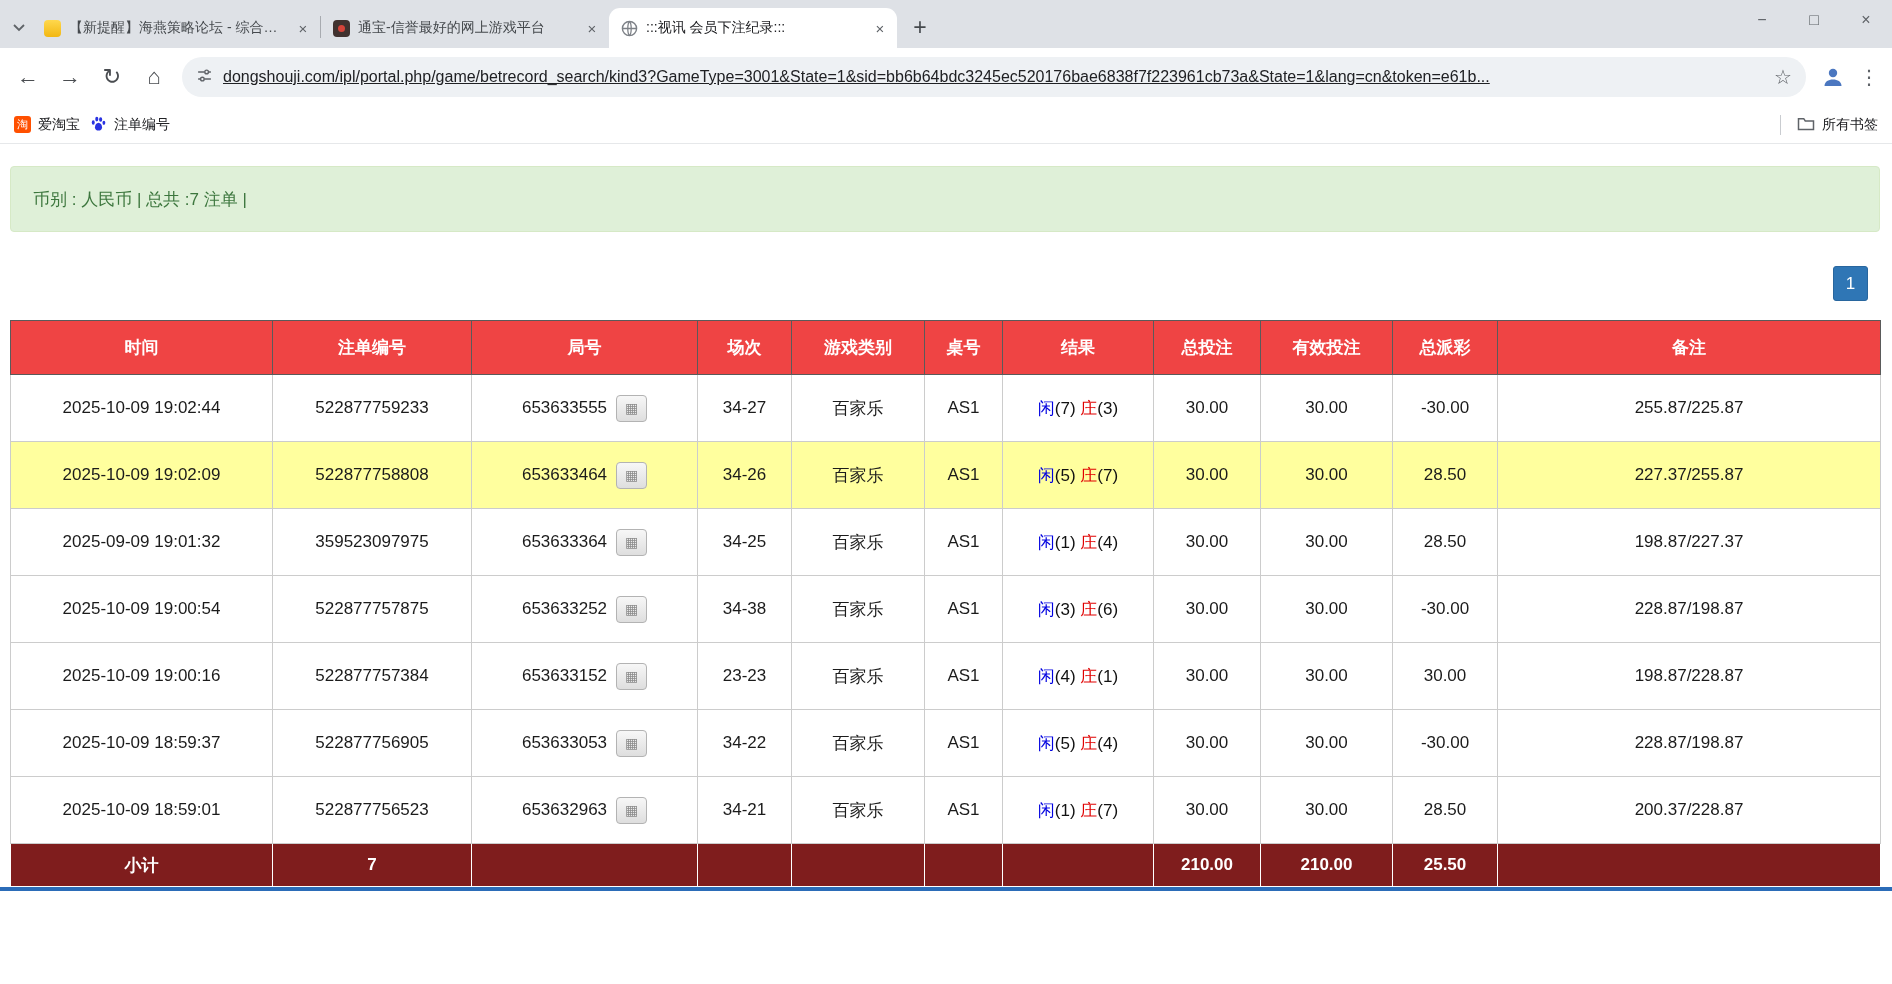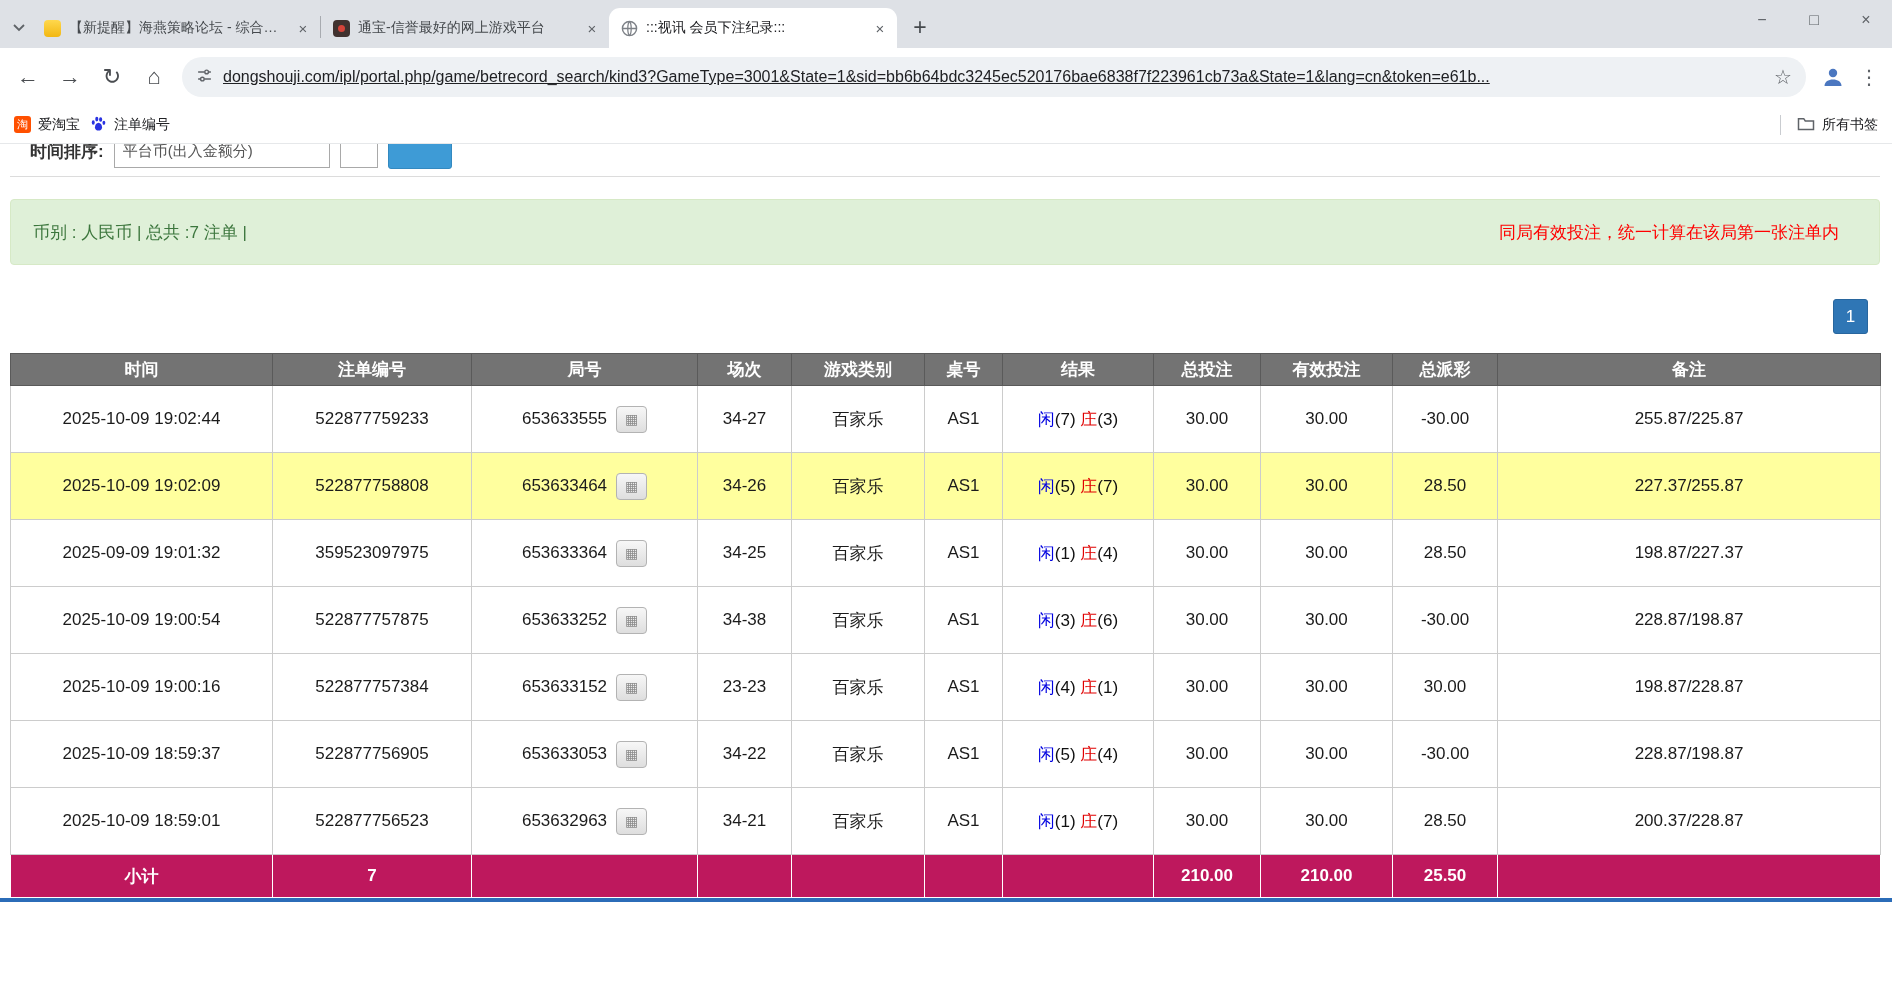--- a/index.html
+++ b/index.html
@@ -56,25 +56,25 @@
             border-radius:4px; display:flex; align-items:center; justify-content:space-between;
             padding:0 40px 0 22px; font-size:17px; }
   .notice-left { color:#3c763d; }
   .notice-right { color:#ff0000; }
 
   .pagination { width:1870px; margin:34px 0 0 10px; display:flex; justify-content:flex-end; padding-right:12px; }
   .page-btn { min-width:35px; height:35px; background:#2f76b5; border:1px solid #28669e; border-radius:3px;
               color:#fff; font-size:17px; display:flex; align-items:center; justify-content:center; }
 
   table.bet { width:1870px; margin:19px 0 0 10px; border-collapse:collapse; table-layout:fixed; font-size:17px; }
-  table.bet th { background:#737373; color:#fff; font-weight:bold; height:32px; border:1px solid #5a5a5a; }
+  table.bet th { background:#ef4444; color:#fff; font-weight:bold; height:54px; border:1px solid #5a5a5a; }
   table.bet td { height:67px; text-align:center; border:1px solid #ccc; color:#1b1b1b; background:#fff;
                  overflow:hidden; white-space:nowrap; }
   tr.hl td { background:#ffff9e; }
-  tr.sum td { background:#be185d; color:#fff; font-weight:bold; height:43px; border:1px solid #fff; }
+  tr.sum td { background:#7f1d1d; color:#fff; font-weight:bold; height:43px; border:1px solid #fff; }
   td.blue { color:#0066cc; }
   td.red { color:#ee0000; }
   .res-p { color:#0000e0; }
   .res-b { color:#e00000; }
   .res-n { color:#111; }
   .dice-btn { display:inline-flex; width:31px; height:27px; margin-left:9px; vertical-align:middle;
               align-items:center; justify-content:center; border:1px solid #b3b3b3; border-radius:4px;
               background:linear-gradient(#f7f7f7,#dedede); }
   .dice-glyph { font-size:14px; color:#8b8b8b; line-height:1; }
 
@@ -176,32 +176,23 @@
       <svg width="18" height="15" viewBox="0 0 24 20" fill="none" stroke="#5f6368" stroke-width="2">
           <path d="M2 3.5h7l2 3h11V18H2z"></path>
         </svg>
     </span>
     <span>所有书签</span>
   </div>
 </div>
 
 <div class="page">
 
-  <div class="filter-strip">
-    <div class="filter-row">
-      <span class="filter-label">时间排序:</span>
-      <input class="filter-input" value="平台币(出入金额分)" style="">
-      <span class="filter-mini"></span>
-      <button class="filter-btn"></button>
-    </div>
-  </div>
 
   <div class="notice">
     <span class="notice-left">币别 : 人民币 | 总共 :7 注单 |</span>
-    <span class="notice-right">同局有效投注，统一计算在该局第一张注单内</span>
   </div>
 
   <div class="pagination">
     <div class="page-btn">1</div>
   </div>
 
   <table class="bet">
     <colgroup>
       <col style="width:262px">
         <col style="width:199px">

